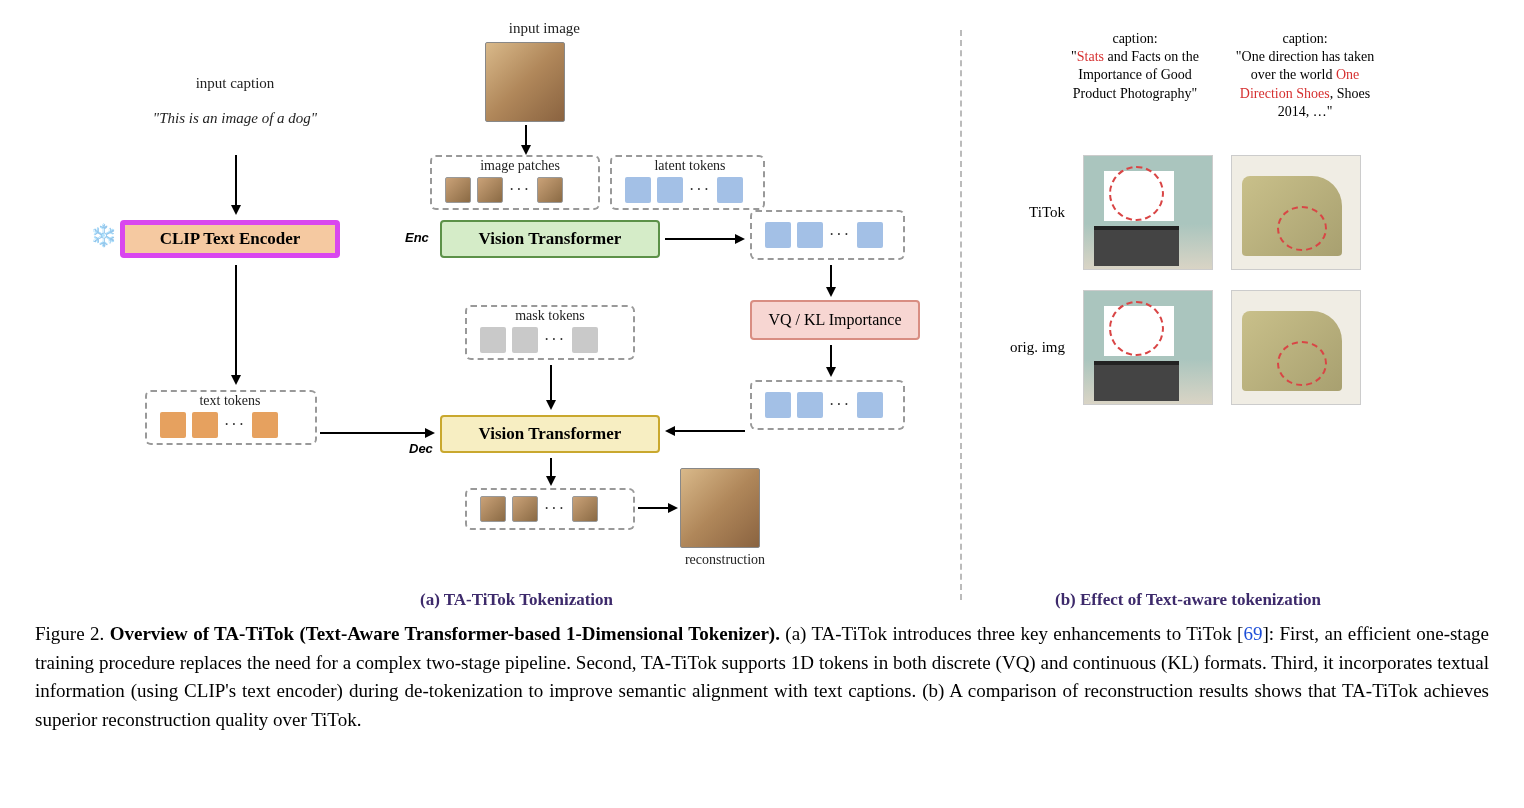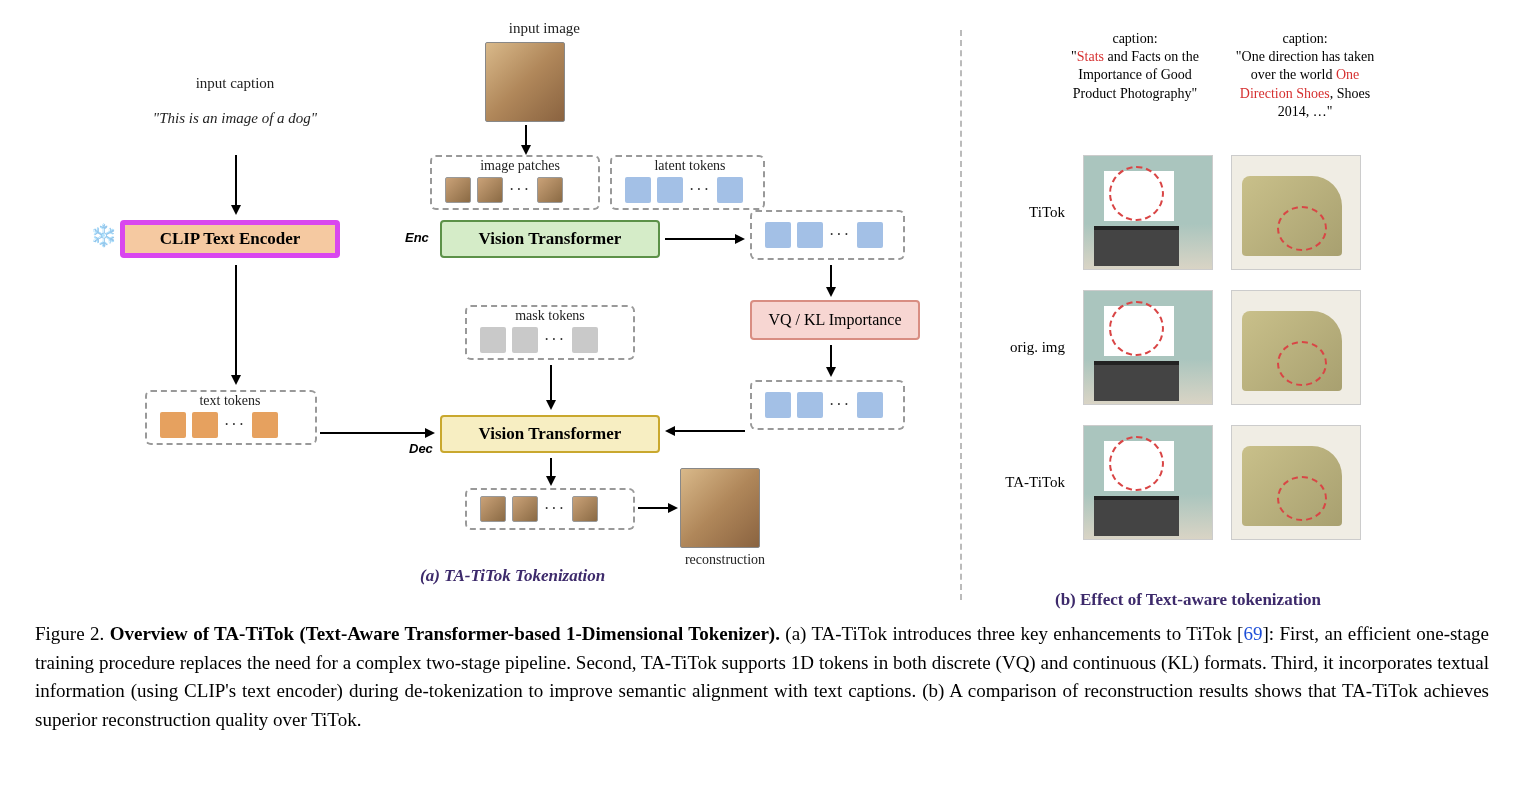--- a/index.html
+++ b/index.html
@@ -196,21 +196,21 @@
     <div class="arrow" style="left:608px; top:482px;">
       <svg width="40" height="12">
           <line x1="0" y1="6" x2="32" y2="6" stroke="#000" stroke-width="2"></line>
           <polygon points="30,1 30,11 40,6" fill="#000"></polygon>
         </svg>
     </div>
 
     <div class="img-thumb" style="left:650px; top:448px;"></div>
     <div class="lbl" style="left:645px; top:532px; width:100px; font-size:14px;">reconstruction</div>
 
-    <div class="subcap" style="left:390px; top:546px;font-style:italic;">(a) TA-TiTok Tokenization</div>
+    <div class="subcap" style="left:390px; top:570px;">(a) TA-TiTok Tokenization</div>
   </div>
 
   <div class="divider"></div>
 
   <div class="panel-b">
     <div class="cap-col" style="left:105px; top:10px;">
       <span>caption:</span><br>
       <span>"</span><span class="redtxt">Stats</span><span> and Facts on the Importance of Good Product Photography"</span>
     </div>
     <div class="cap-col" style="left:275px; top:10px;">
@@ -236,32 +236,20 @@
         <div class="pb-img laptop-img">
           <div style="position:absolute;left:20px;top:15px;width:70px;height:50px;background:#fff;"></div>
           <div class="circ" style="left:25px;top:10px;width:55px;height:55px;"></div>
           <div style="position:absolute;left:10px;top:70px;width:85px;height:40px;background:#444;border-top:4px solid #222;"></div>
         </div>
         <div class="pb-img shoe-img">
           <div style="position:absolute;left:10px;top:20px;width:100px;height:80px;background:linear-gradient(135deg,#c9c08a,#a8a070);border-radius:8px 30px 4px 4px;"></div>
           <div class="circ" style="left:45px;top:50px;width:50px;height:45px;"></div>
         </div>
       </div>
-      <div class="pb-row">
-        <div class="pb-lbl">TA-TiTok</div>
-        <div class="pb-img laptop-img">
-          <div style="position:absolute;left:20px;top:15px;width:70px;height:50px;background:#fff;"></div>
-          <div class="circ" style="left:25px;top:10px;width:55px;height:55px;"></div>
-          <div style="position:absolute;left:10px;top:70px;width:85px;height:40px;background:#444;border-top:4px solid #222;"></div>
-        </div>
-        <div class="pb-img shoe-img">
-          <div style="position:absolute;left:10px;top:20px;width:100px;height:80px;background:linear-gradient(135deg,#c9c08a,#a8a070);border-radius:8px 30px 4px 4px;"></div>
-          <div class="circ" style="left:45px;top:50px;width:50px;height:45px;"></div>
-        </div>
-      </div>
     </div>
 
     <div class="subcap" style="left:105px; top:570px;">(b) Effect of Text-aware tokenization</div>
   </div>
 </div>
 
 <div class="caption-block">
   <span>Figure 2.</span>
   <strong>Overview of TA-TiTok (Text-Aware Transformer-based 1-Dimensional Tokenizer).</strong><span> (a) TA-TiTok introduces three key enhancements to TiTok [</span><span class="ref-link">69</span><span>]: First, an efficient one-stage training procedure replaces the need for a complex two-stage pipeline. Second, TA-TiTok supports 1D tokens in both discrete (VQ) and continuous (KL) formats. Third, it incorporates textual information (using CLIP's text encoder) during de-tokenization to improve semantic alignment with text captions. (b) A comparison of reconstruction results shows that TA-TiTok achieves superior reconstruction quality over TiTok.</span>
 </div>

